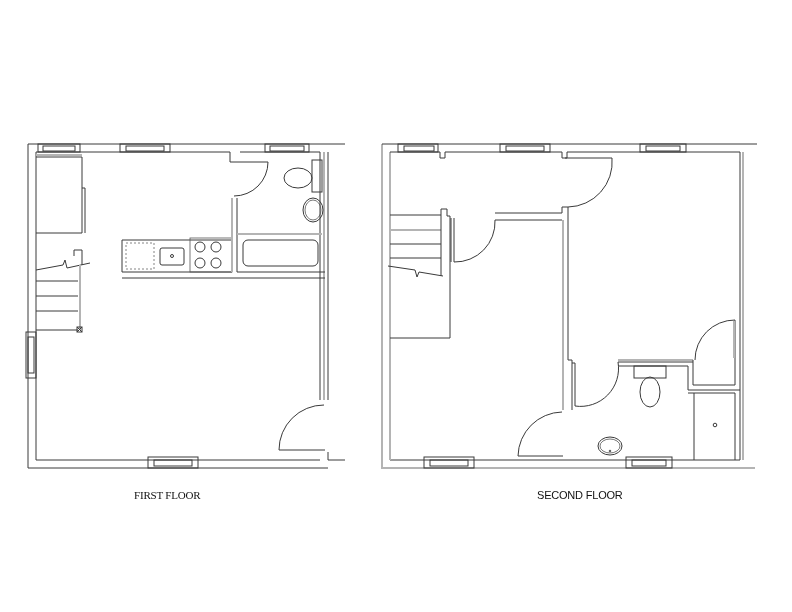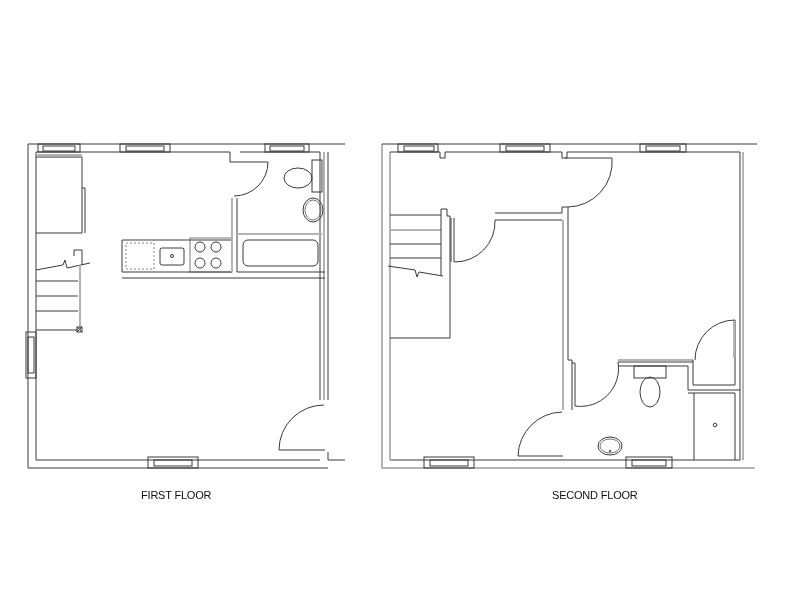--- a/index.html
+++ b/index.html
@@ -132,14 +132,14 @@
     <g>
       <path class="w" d="M693,360 V385 H735 V320"></path>
       <path class="g" d="M734,321 V358"></path>
       <path class="w" d="M735,320 A40,40 0 0 0 695,360"></path>
       <path class="w" d="M688,393 H735 V460 M694,393 V460"></path>
       <circle class="w" cx="715" cy="425" r="1.8"></circle>
     </g>
   </g>
 </svg>
 
-<div class="label" style="left:141px; top:489px;">FIRST FLOOR</div>
-<div class="label" style="left:552px; top:489px;text-align:right;">SECOND FLOOR</div>
+<div class="label" style="left:134px; top:489px;font-family:Liberation Serif, serif;">FIRST FLOOR</div>
+<div class="label" style="left:537px; top:489px;text-align:right;">SECOND FLOOR</div>
 
 </body></html>

